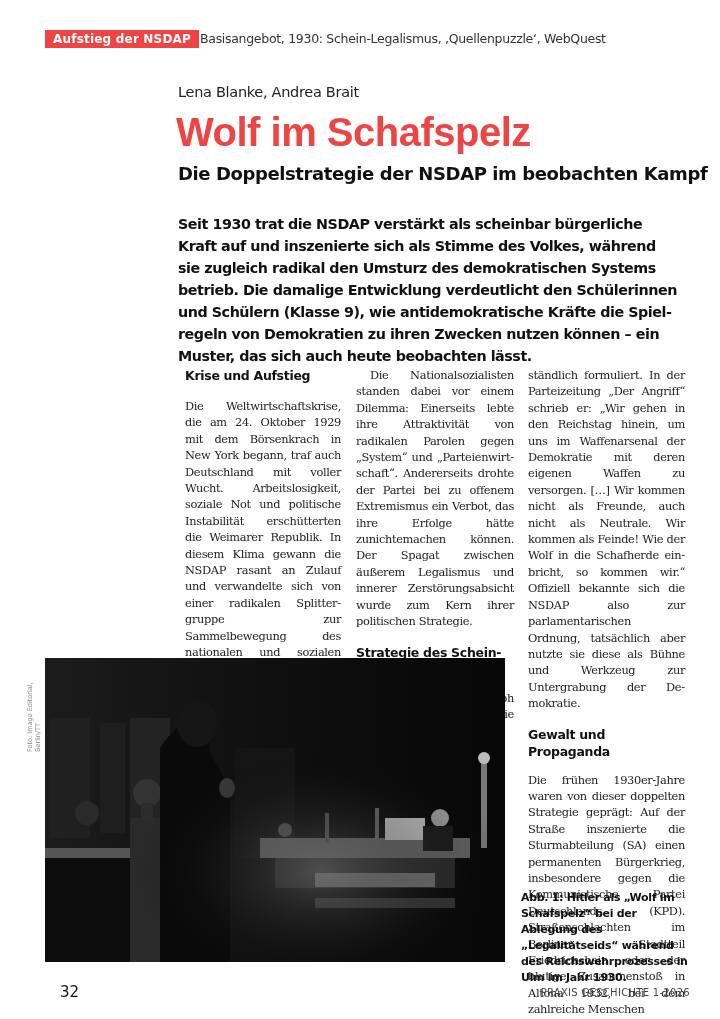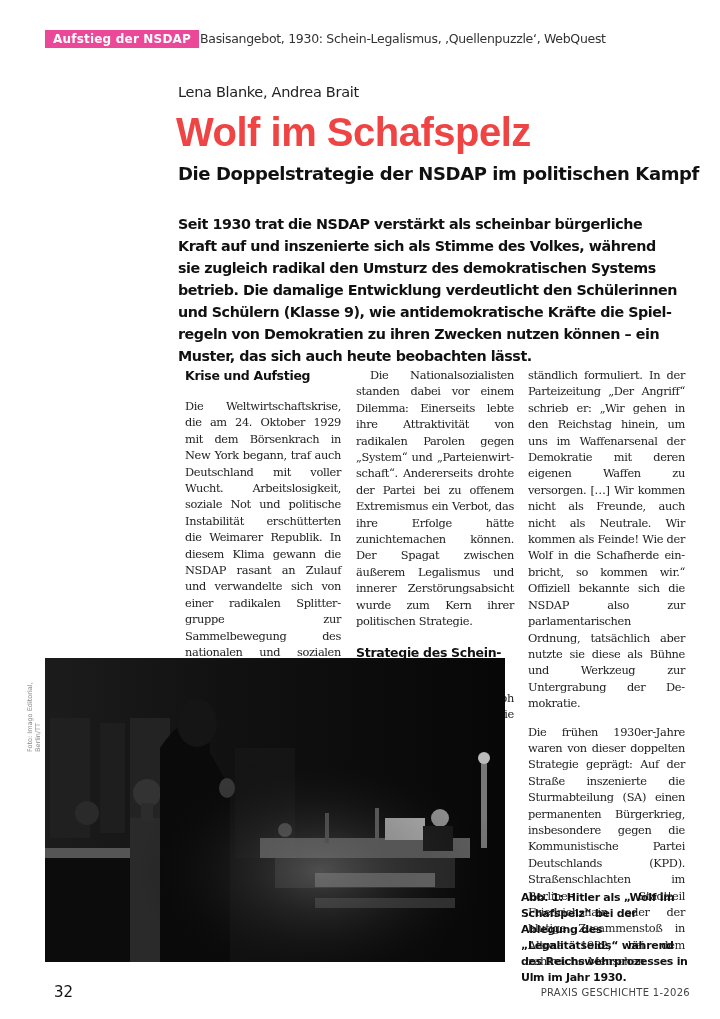--- a/index.html
+++ b/index.html
@@ -2,21 +2,21 @@
 <html><head>
 <meta charset="utf-8">
 <style>
   html, body { margin: 0; padding: 0; }
   body {
     width: 720px; height: 1019px; background: #ffffff; position: relative; overflow: hidden;
     font-family: "Liberation Sans", sans-serif; color: #1a1a1a;
   }
   .abs { position: absolute; }
   .section-badge {
-    left: 45px; top: 30px; height: 18px; padding: 0 8px; background: #ec4899; color: #fff;
+    left: 45px; top: 30px; height: 18px; padding: 0 8px; background: #ef4444; color: #fff;
     font-family: "DejaVu Sans", sans-serif; font-weight: bold; font-size: 12px; line-height: 18px;
     letter-spacing: 0.2px;
   }
   .section-sub {
     left: 200px; top: 30px; height: 18px; line-height: 18px; font-size: 12.5px; color: #333;
     font-family: "DejaVu Sans", sans-serif; letter-spacing: -0.3px;
   }
   .authors { left: 178px; top: 84px; font-size: 14.5px; color: #222; font-family: "DejaVu Sans", sans-serif; letter-spacing: -0.3px; }
   .title {
     left: 176px; top: 104px; font-size: 40px; font-weight: bold; color: #ef4444;
@@ -47,47 +47,48 @@
     left: 45px; top: 658px; width: 460px; height: 304px; background: #050505; overflow: hidden;
   }
   .credit {
     left: 26px; top: 662px; width: 12px; height: 90px; font-size: 6.5px; color: #888;
     writing-mode: vertical-rl; transform: rotate(180deg); font-family: "DejaVu Sans", sans-serif;
   }
   .caption {
     left: 521px; top: 890px; width: 170px; font-family: "DejaVu Sans", sans-serif; font-size: 11px;
     font-weight: bold; line-height: 16px; color: #111; letter-spacing: -0.3px;
   }
-  .page-num { left: 54px; top: 983px; font-size: 15px; color: #111; font-family: "DejaVu Sans", sans-serif; }
+  .page-num { left: 60px; top: 983px; font-size: 15px; color: #111; font-family: "DejaVu Sans", sans-serif; }
   .journal { right: 30px; top: 987px; font-size: 10px; color: #444; letter-spacing: 0.3px; font-family: "DejaVu Sans", sans-serif; }
 </style>
 </head>
 <body>
 
 <div class="abs section-badge">Aufstieg der NSDAP</div>
 <div class="abs section-sub">Basisangebot, 1930: Schein-Legalismus, ‚Quellenpuzzle‘, WebQuest</div>
 
 <div class="abs authors">Lena Blanke, Andrea Brait</div>
 <div class="abs title">Wolf im Schafspelz</div>
-<div class="abs subtitle">Die Doppelstrategie der NSDAP im politischen Kampf</div>
+<div class="abs subtitle">Die Doppelstrategie der NSDAP im beobachten Kampf</div>
 <div class="abs lead">Seit 1930 trat die NSDAP verstärkt als scheinbar bürgerliche Kraft auf und insze­nierte sich als Stimme des Volkes, während sie zugleich radikal den Umsturz des demokratischen Systems betrieb. Die damalige Entwicklung verdeutlicht den Schülerinnen und Schülern (Klasse 9), wie antidemokratische Kräfte die Spiel­regeln von Demokratien zu ihren Zwecken nutzen können – ein Muster, das sich auch heute beobachten lässt.</div>
 
 <div class="abs col col1">
   <h3 class="h3">Krise und Aufstieg</h3>
   <p style="margin-top:14px">Die Weltwirtschaftskrise, die am 24. Oktober 1929 mit dem Börsenkrach in New York be­gann, traf auch Deutschland mit voller Wucht. Arbeitslosigkeit, soziale Not und politische Insta­bilität erschütterten die Weima­rer Republik. In diesem Klima gewann die NSDAP rasant an Zulauf und verwandelte sich von einer radikalen Splitter­gruppe zur Sammelbewegung des nationalen und sozialen Protestes. Sie profitierte von der Krise der Demokratie – und nutzte sie gleichzeitig gezielt aus.</p>
 </div>
 
 <div class="abs col col2">
   <p class="indent">Die Nationalsozialisten stan­den dabei vor einem Dilemma: Einerseits lebte ihre Attraktivi­tät von radikalen Parolen gegen „System“ und „Parteienwirt­schaft“. Andererseits drohte der Partei bei zu offenem Extremis­mus ein Verbot, das ihre Erfolge hätte zunichtemachen können. Der Spagat zwischen äußerem Legalismus und innerer Zerstö­rungsabsicht wurde zum Kern ihrer politischen Strategie.</p>
   <h3 class="h3" style="margin-top:14px">Strategie des Schein-Legalismus</h3>
   <p style="margin-top:12px">Bereits 1928 hatte Joseph Goeb­bels diese Linie unmissver­</p>
 </div>
 
 <div class="abs col col3">
   <p>ständlich formuliert. In der Par­teizeitung „Der Angriff“ schrieb er: „Wir gehen in den Reichstag hinein, um uns im Waffenarse­nal der Demokratie mit deren eigenen Waffen zu versorgen. […] Wir kommen nicht als Freunde, auch nicht als Neutra­le. Wir kommen als Feinde! Wie der Wolf in die Schafherde ein­bricht, so kommen wir.“ Offizi­ell bekannte sich die NSDAP also zur parlamentarischen Ordnung, tatsächlich aber nutz­te sie diese als Bühne und Werk­zeug zur Untergrabung der De­mokratie.</p>
+  <h3 class="h3" style="margin-top:14px">Gewalt und Propaganda</h3>
   <p style="margin-top:12px">Die frühen 1930er-Jahre waren von dieser doppelten Strategie geprägt: Auf der Straße insze­nierte die Sturmabteilung (SA) einen permanenten Bürger­krieg, insbesondere gegen die Kommunistische Partei Deutschlands (KPD). Straßen­schlachten im Berliner Stadtteil Friedrichshain oder der blutige Zusammenstoß in Altona 1932, bei dem zahlreiche Menschen</p>
 </div>
 
 <div class="abs credit">Foto: Imago Editorial, Berlin/TT</div>
 
 <div class="abs photo">
   <svg width="460" height="304" viewBox="0 0 460 304">
     <defs>
       <linearGradient id="bg" x1="0" y1="0" x2="1" y2="0">
         <stop offset="0" stop-color="#1c1c1c"></stop>

